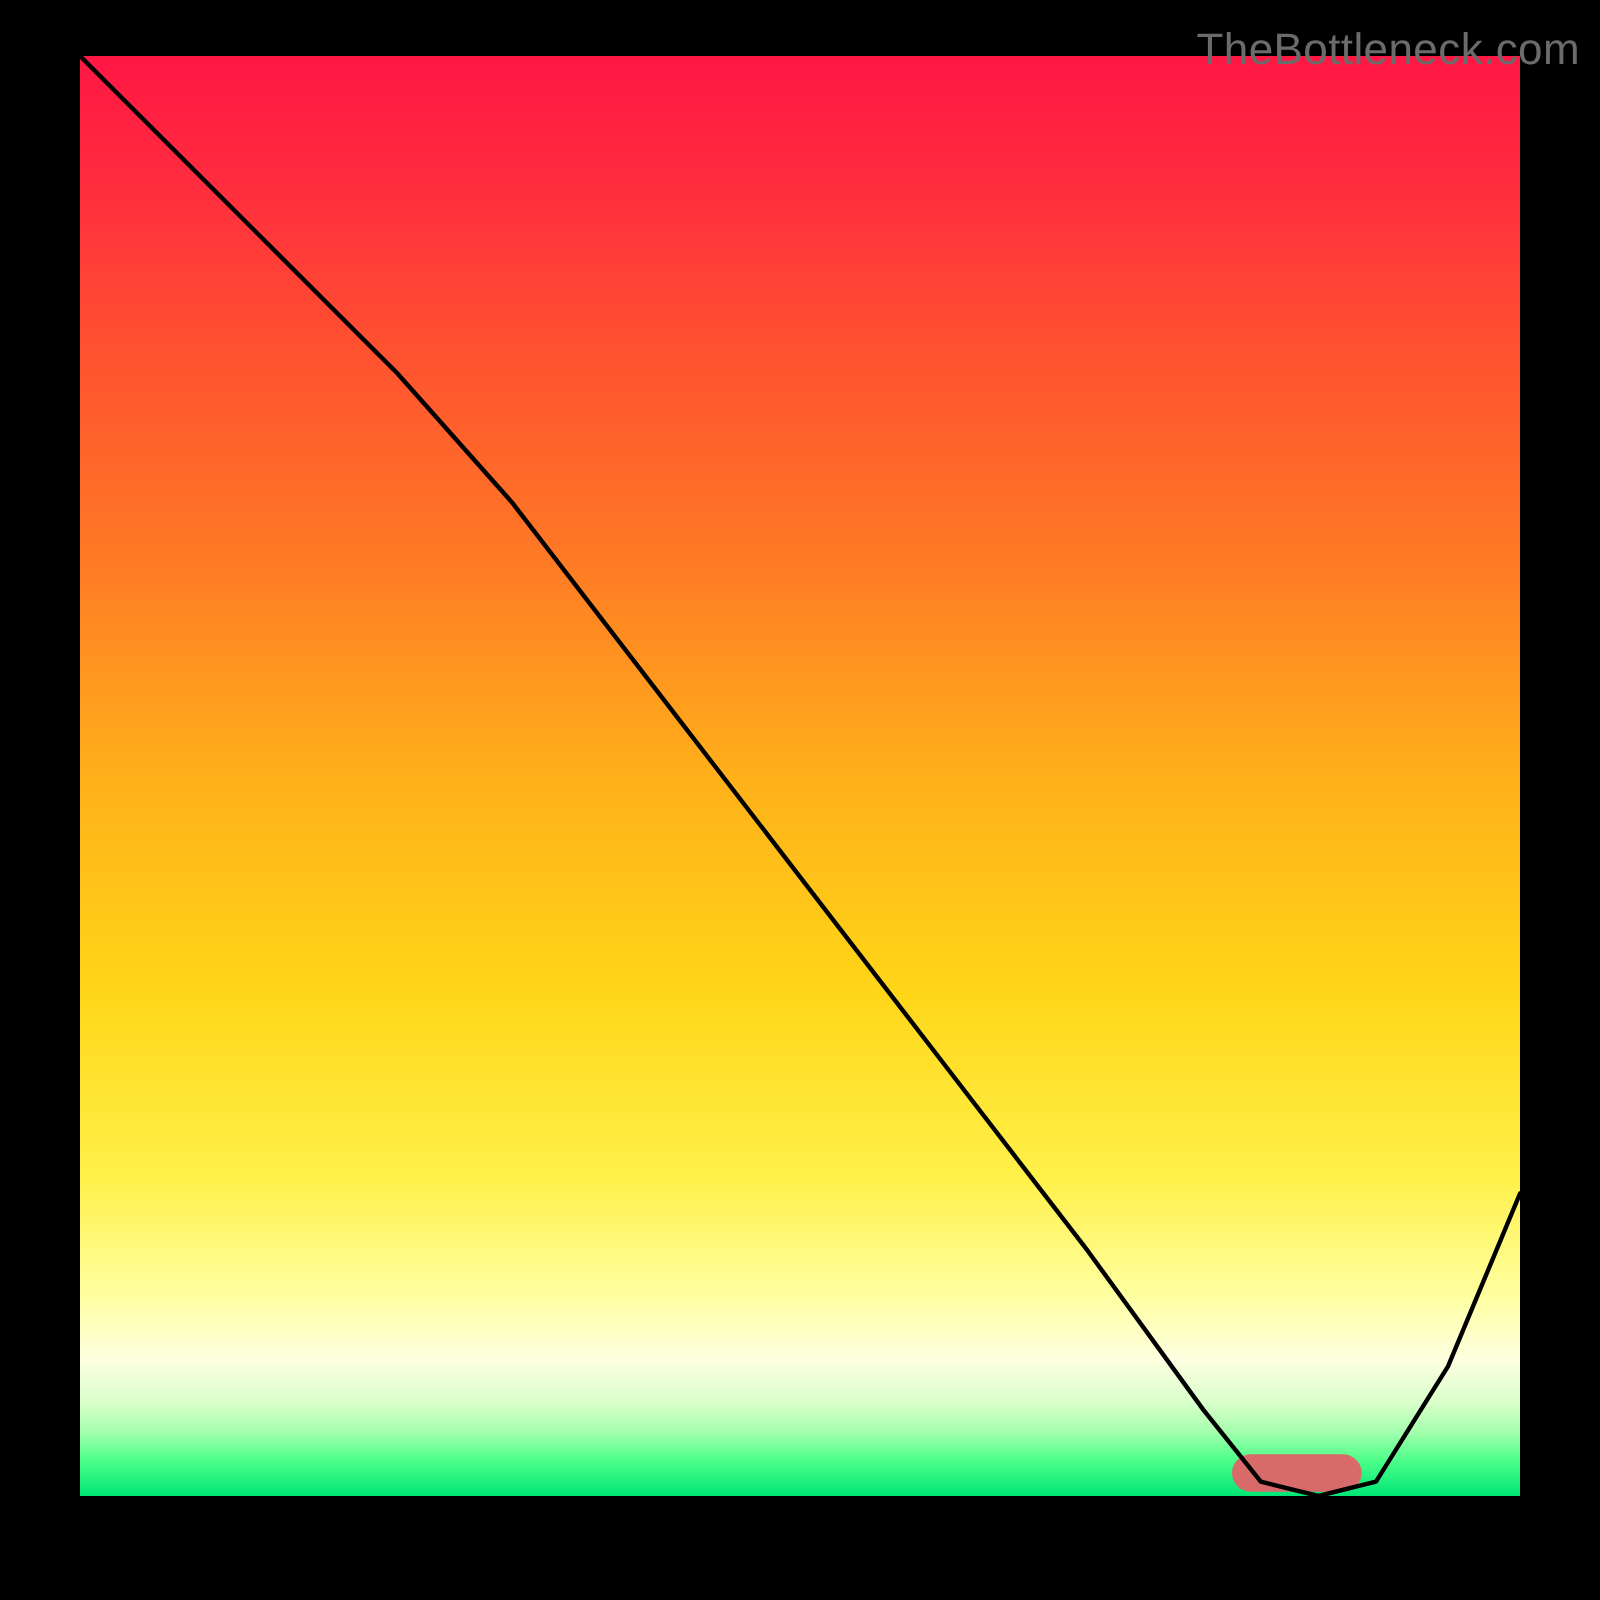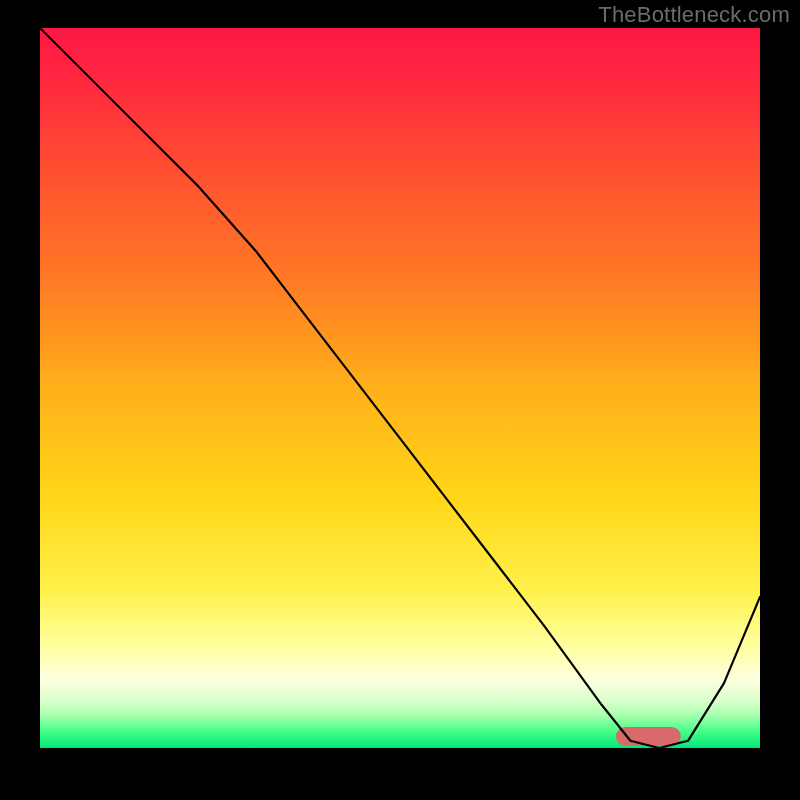--- a/index.html
+++ b/index.html
@@ -11,21 +11,21 @@
     overflow: hidden;
     font-family: Arial, Helvetica, sans-serif;
   }
   .container {
     position: relative;
     width: 800px;
     height: 800px;
   }
   .watermark {
     position: absolute;
-    top: 2px;
+    top: 12px;
     right: 10px;
     color: #6b6b6b;
     font-size: 22px;
     font-weight: 400;
     letter-spacing: 0.2px;
     z-index: 10;
   }
   .plot-frame {
     position: absolute;
     left: 40px;

